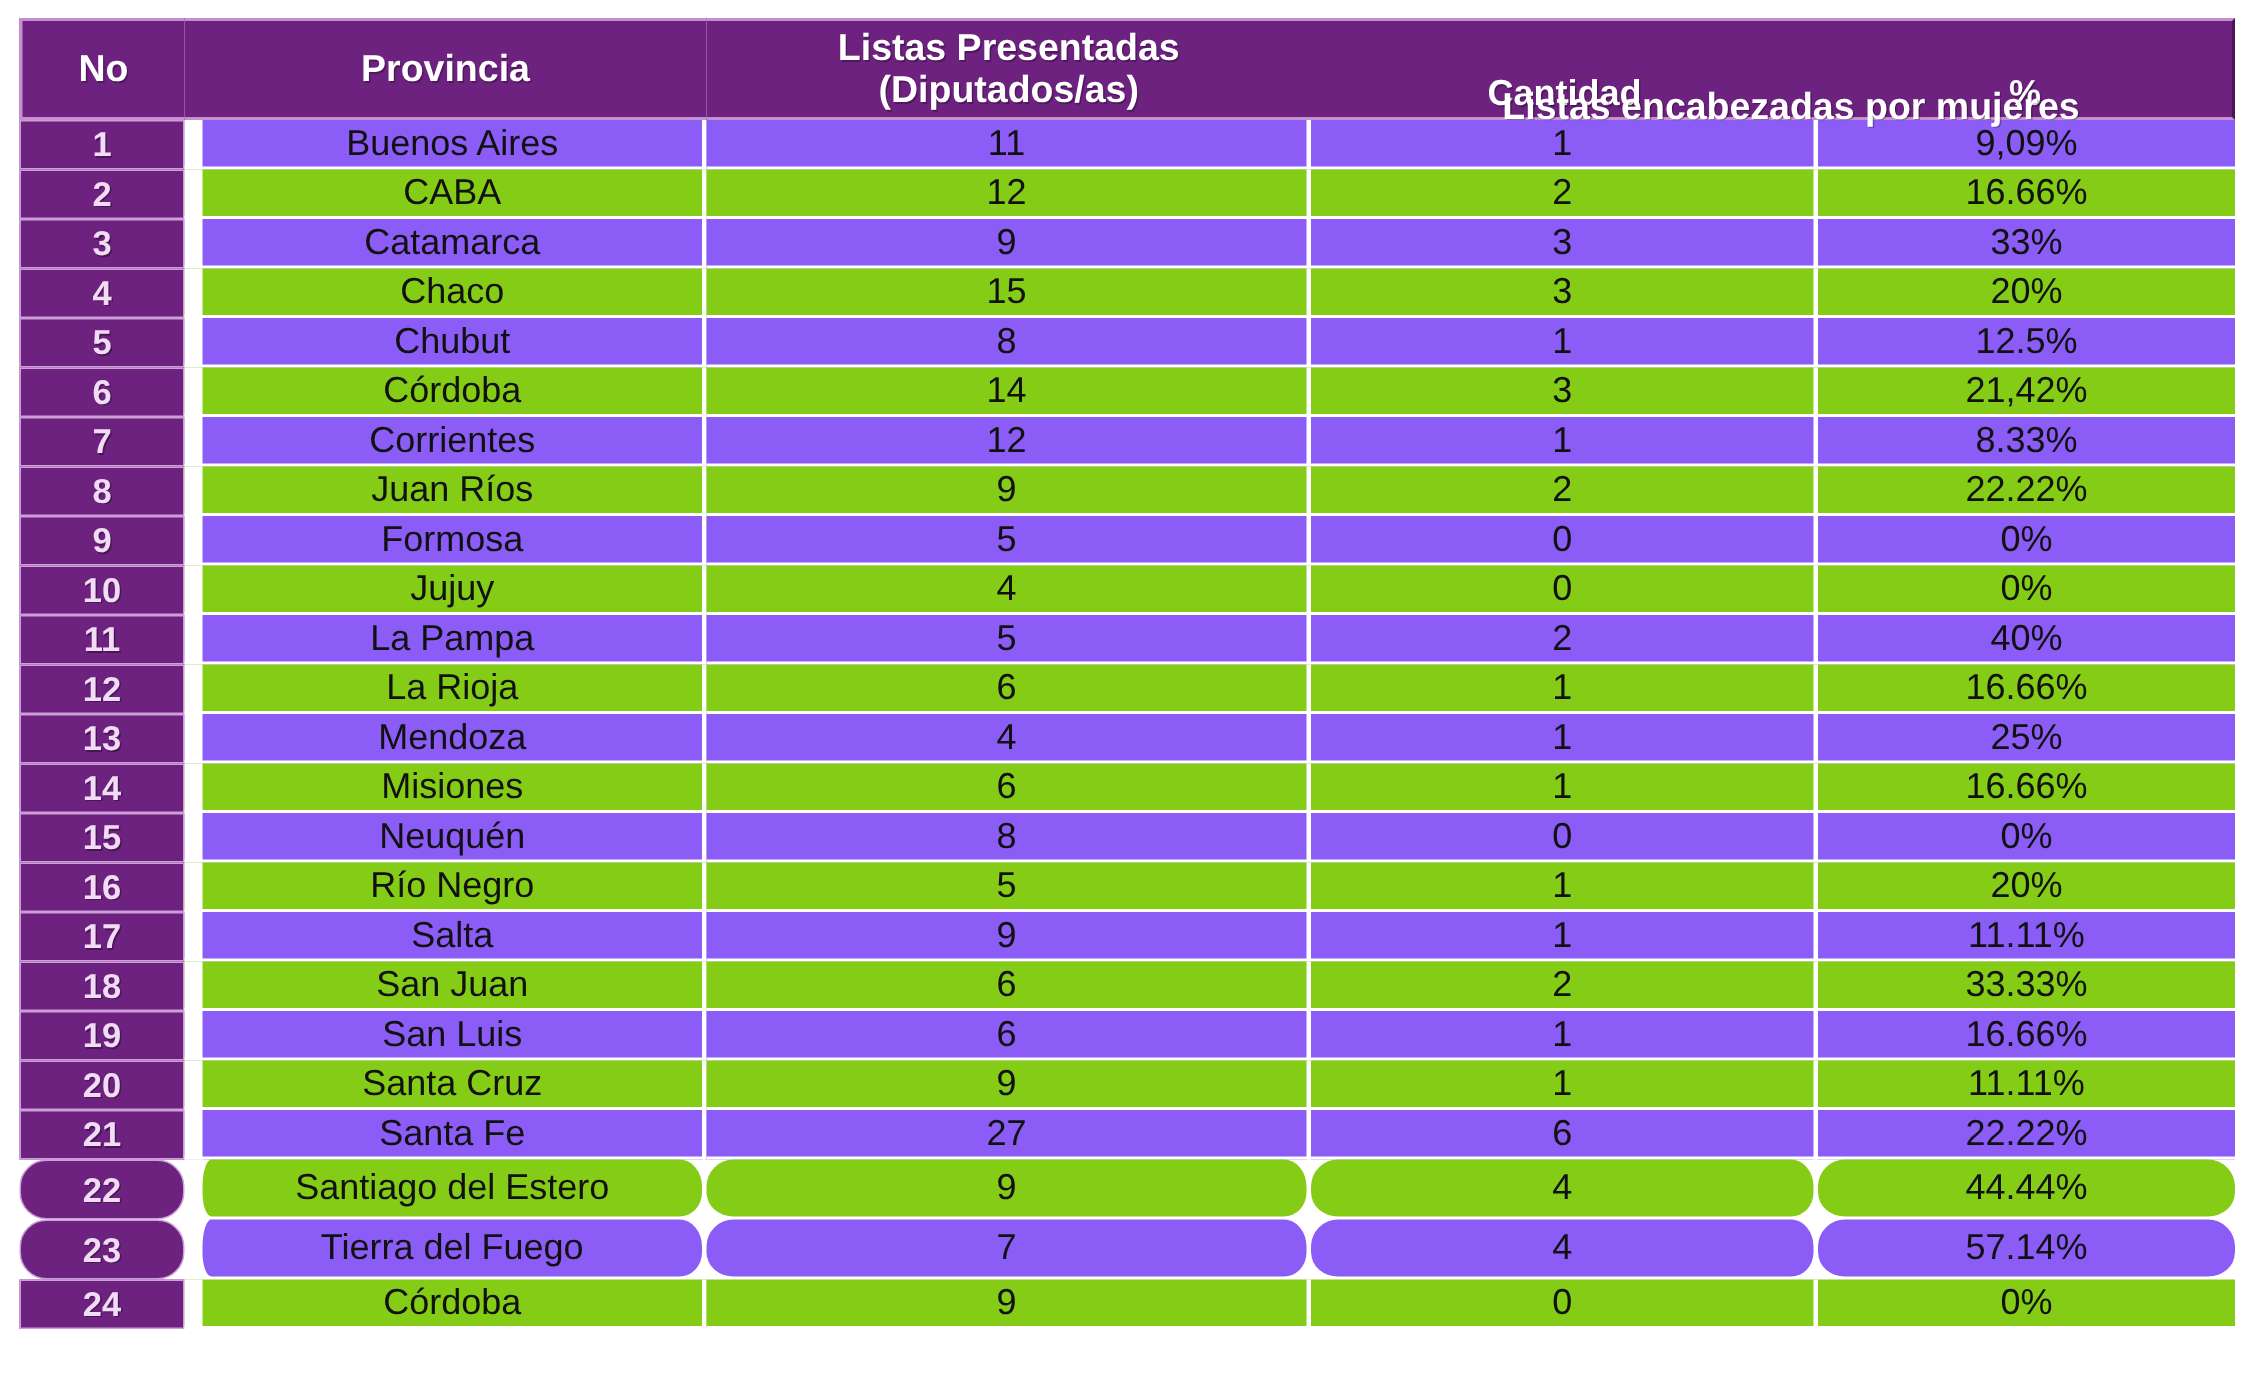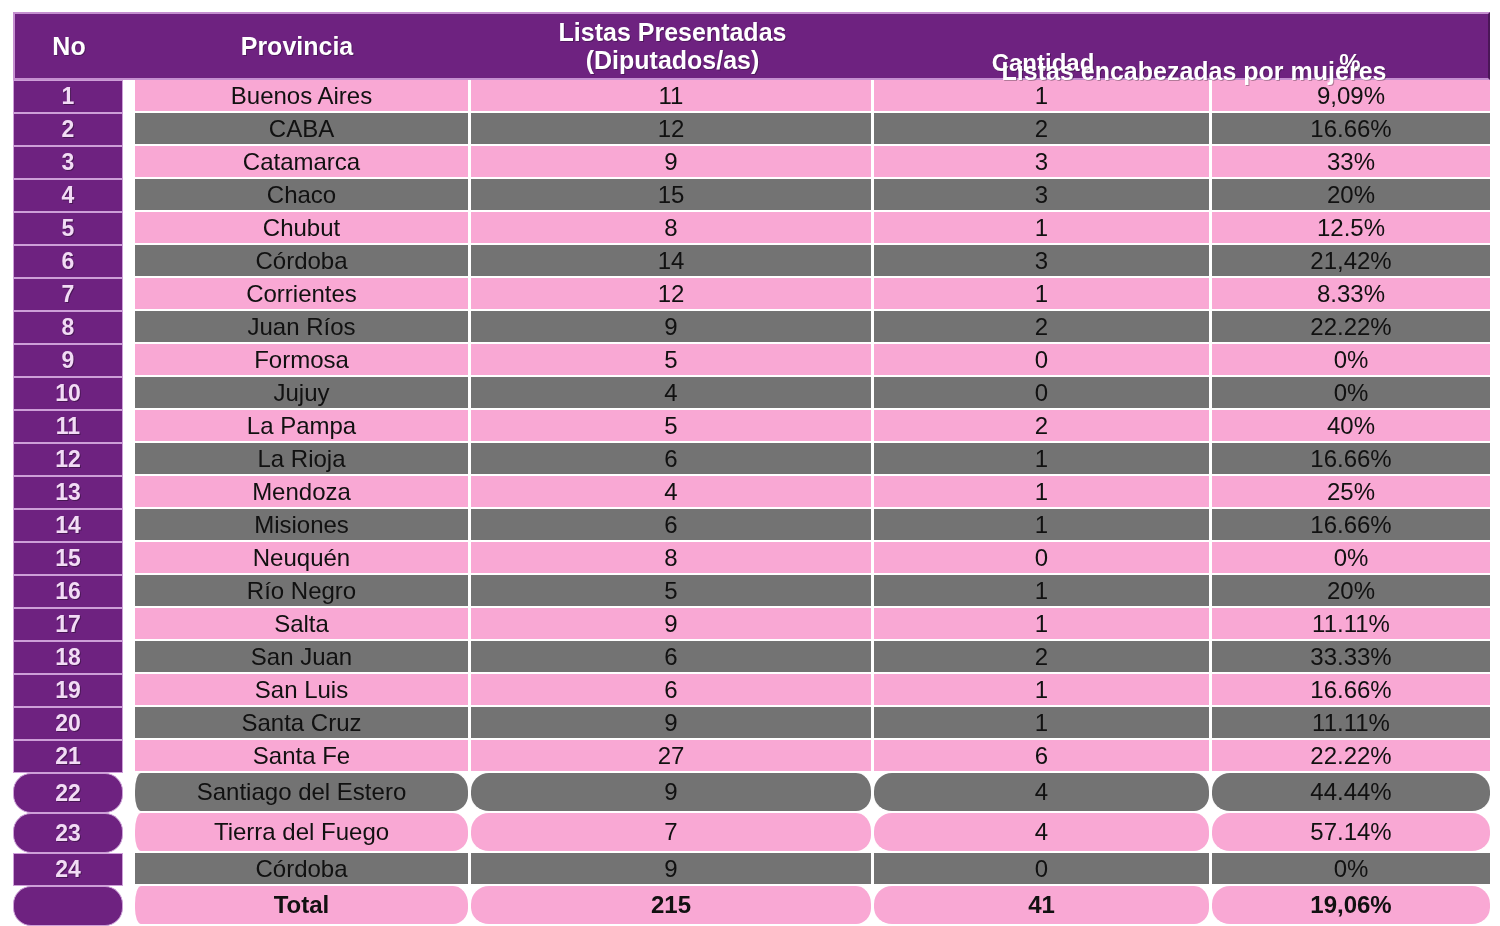--- a/index.html
+++ b/index.html
@@ -80,22 +80,22 @@
   tbody td {
     padding: 0;
     height: 31px;
     font-size: 24px;
     color: #111111;
     text-align: center;
     vertical-align: middle;
     background-clip: padding-box;
   }
 
-  tbody tr.r-gray td.cell-data { background: #f9a8d4; margin-left: 35px; }
-  tbody tr.r-white td.cell-data { background: #737373; }
+  tbody tr.r-gray td.cell-data { background: #8b5cf6; margin-left: 35px; }
+  tbody tr.r-white td.cell-data { background: #84cc16; }
 
   td.cell-no {
     background: #6E2280;
     color: #F2DCF5;
     font-weight: bold;
     font-size: 23px;
     border: 1px solid #CD9FD8;
     text-shadow: 1px 1px 0 rgba(0,0,0,0.35);
     width: 97px;
   }
@@ -316,22 +316,15 @@
           <td class="cell-data cell-cant">4</td>
           <td class="cell-data cell-pct">57.14%</td>
         </tr>
         <tr class="r-white">
           <td class="cell-no">24</td>
           <td class="cell-data cell-prov">Córdoba</td>
           <td class="cell-data cell-listas">9</td>
           <td class="cell-data cell-cant">0</td>
           <td class="cell-data cell-pct">0%</td>
         </tr>
-        <tr class="r-gray total-row tall">
-          <td class="cell-no"></td>
-          <td class="cell-data cell-prov">Total</td>
-          <td class="cell-data cell-listas">215</td>
-          <td class="cell-data cell-cant">41</td>
-          <td class="cell-data cell-pct">19,06%</td>
-        </tr>
       </tbody>
   </table>
 </div>
 
 </body></html>

